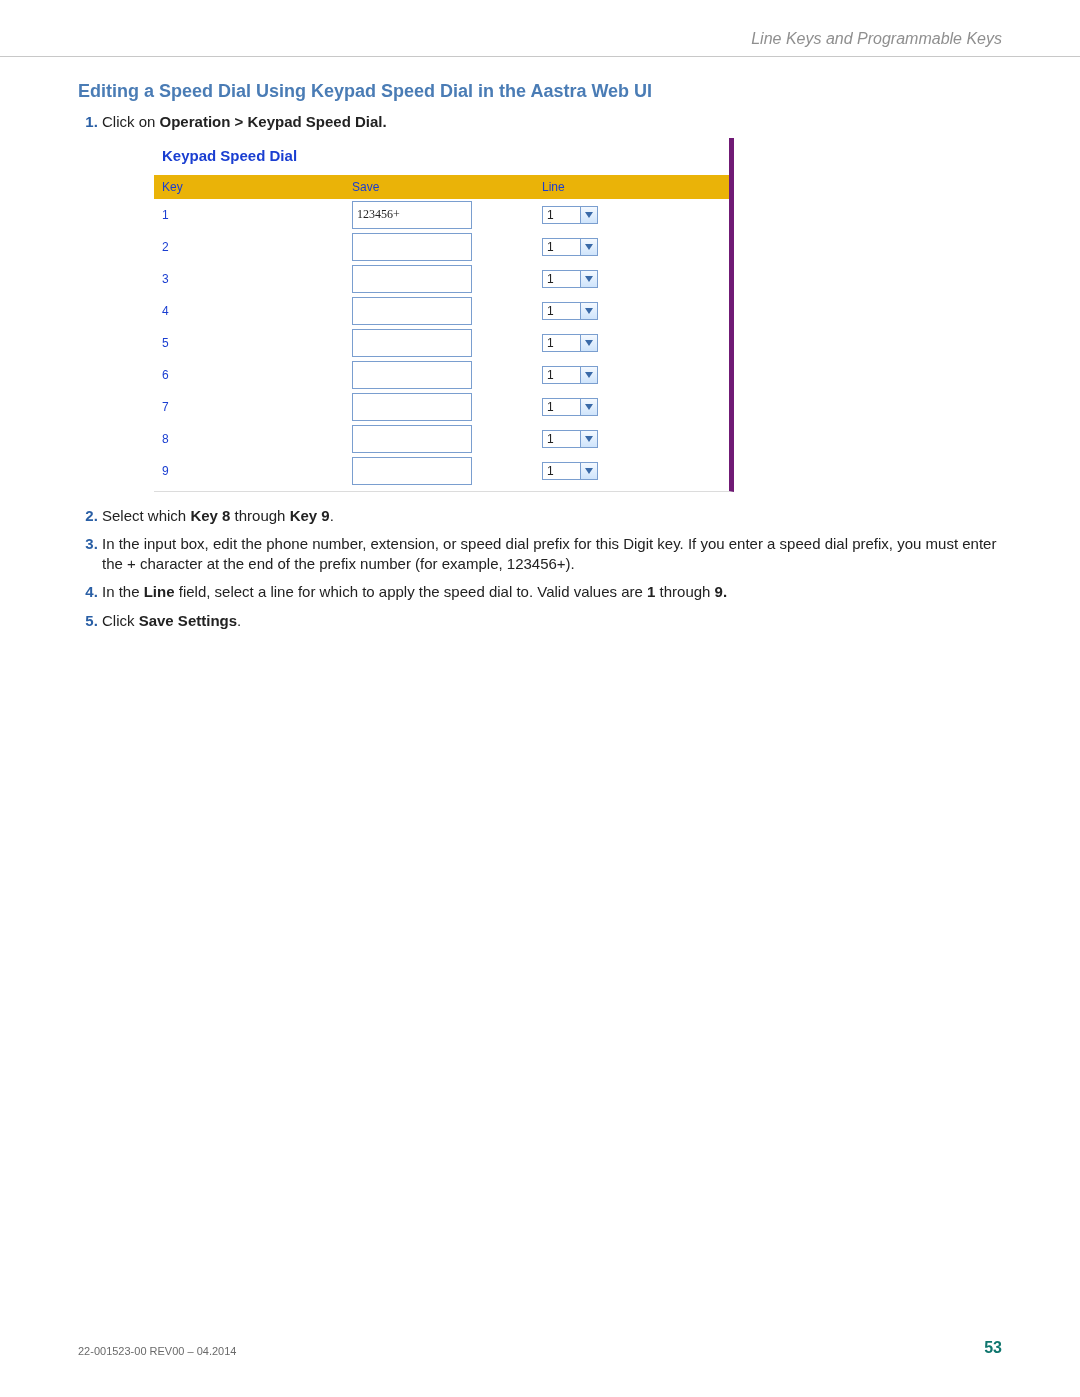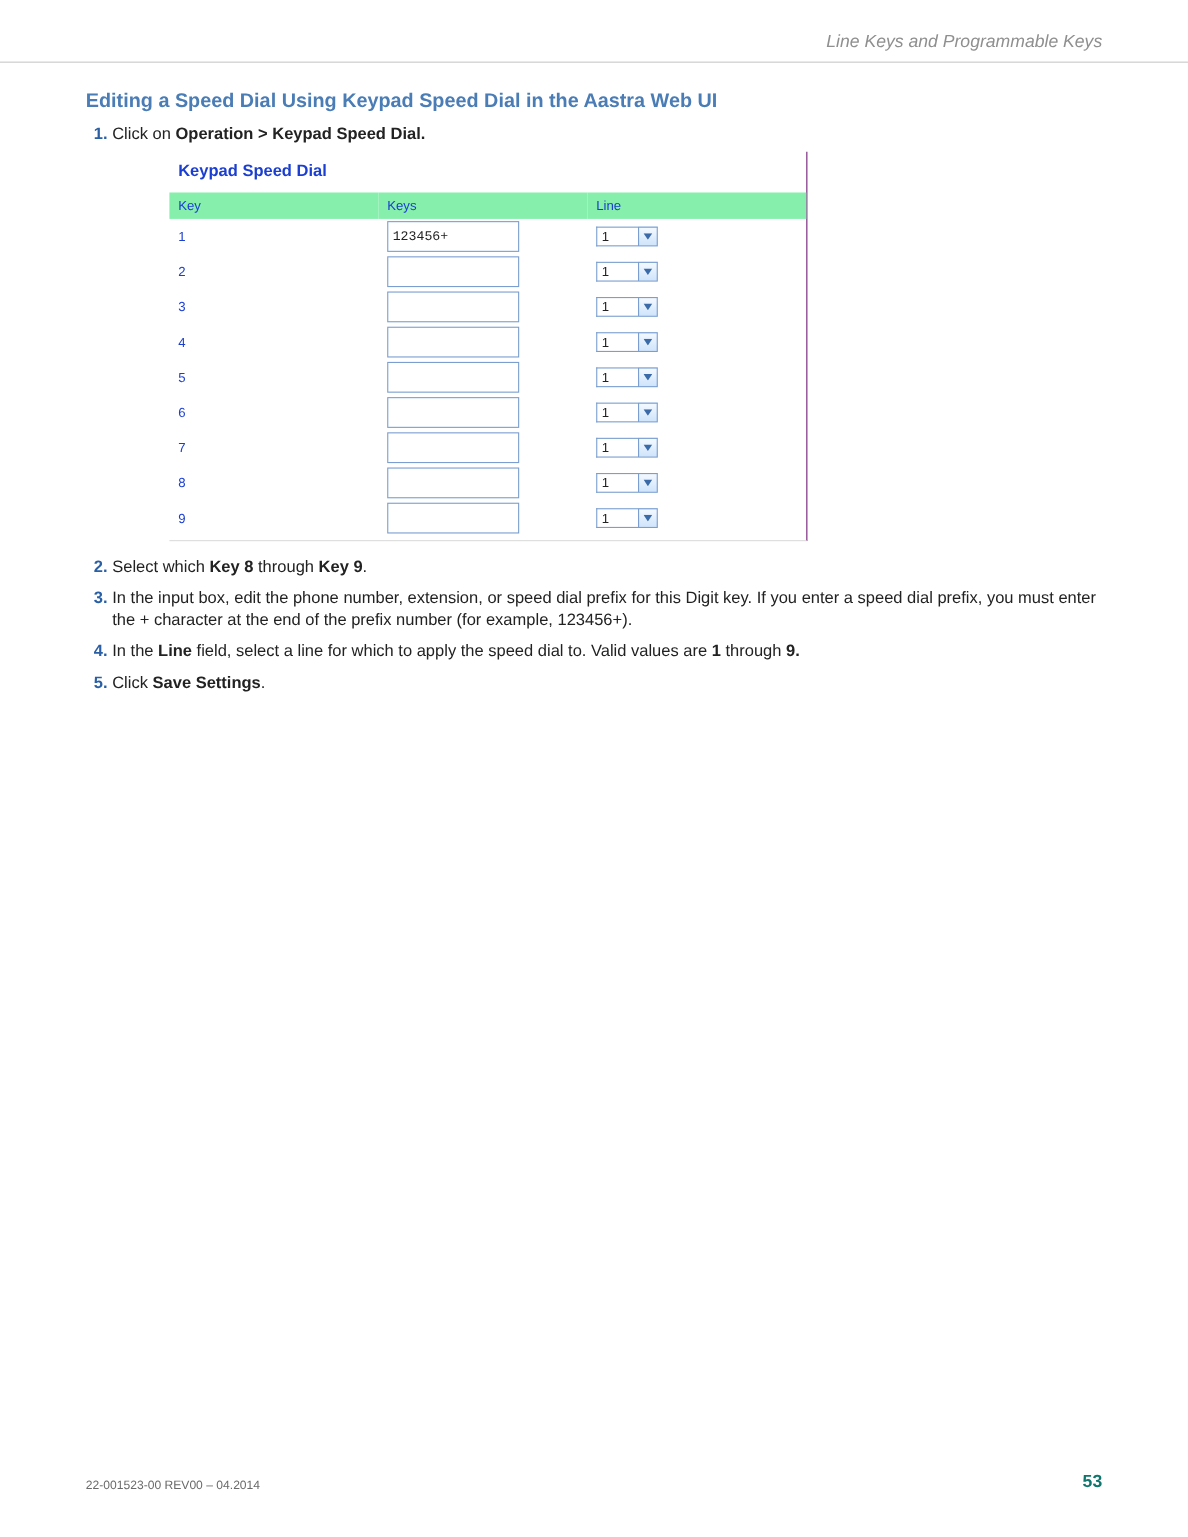--- a/index.html
+++ b/index.html
@@ -54,57 +54,57 @@
     margin: 0 0 14px 0;
     padding-left: 24px;
     font-size: 15px;
     color: #222;
   }
   ol.steps > li { margin-bottom: 8px; line-height: 1.35; }
   ol.steps > li::marker { font-weight: 700; color: #2a5fa5; }
   .bold { font-weight: 700; }
   .screenshot-wrap {
     margin: 6px 0 14px 52px;
-    border-right: 1px solid #701a75;
+    border-right: 5px solid #701a75;
     border-bottom: 1px solid #dcdcdc;
     width: 580px;
     padding: 6px 0 4px 0;
     font-family: Arial, sans-serif;
   }
   .ksd-title {
     font-size: 15px;
     font-weight: 700;
     color: #1a3ed1;
     padding: 2px 8px 8px 8px;
   }
   .ksd-table {
     width: 100%;
     border-collapse: collapse;
     font-size: 12px;
   }
   .ksd-table th {
     text-align: left;
-    background: #86efac;
+    background: #eab308;
     color: #1a3ed1;
     font-weight: 400;
     padding: 4px 8px;
   }
   .ksd-table td {
     padding: 2px 8px;
     color: #1a3ed1;
     vertical-align: middle;
   }
   .col-key { width: 190px; }
   .col-value { width: 190px; }
   .col-line { width: auto; }
   .val-input {
     width: 120px;
     height: 28px;
     font-size: 12px;
-    font-family: Liberation Mono, monospace;
+    font-family: Liberation Serif, serif;
     border: 1px solid #7a9ecf;
     padding: 13px 4px;
     color: #222;
     background: #fff;
   }
   .line-select {
     display: inline-flex;
     align-items: stretch;
     vertical-align: middle;
   }
@@ -160,21 +160,21 @@
   <ol class="steps">
     <li>
       <span>Click on </span><span class="bold">Operation &gt; Keypad Speed Dial.</span>
 
       <div class="screenshot-wrap">
         <div class="ksd-title">Keypad Speed Dial</div>
         <table class="ksd-table">
           <thead>
             <tr>
               <th class="col-key">Key</th>
-              <th class="col-value">Keys</th>
+              <th class="col-value">Save</th>
               <th class="col-line">Line</th>
             </tr>
           </thead>
           <tbody id="ksd-body">
               <tr>
                 <td>1</td>
                 <td><input class="val-input" value="123456+" style=""></td>
                 <td><span class="line-select">
                     <span class="sel-val">1</span>
                     <span class="sel-btn">

